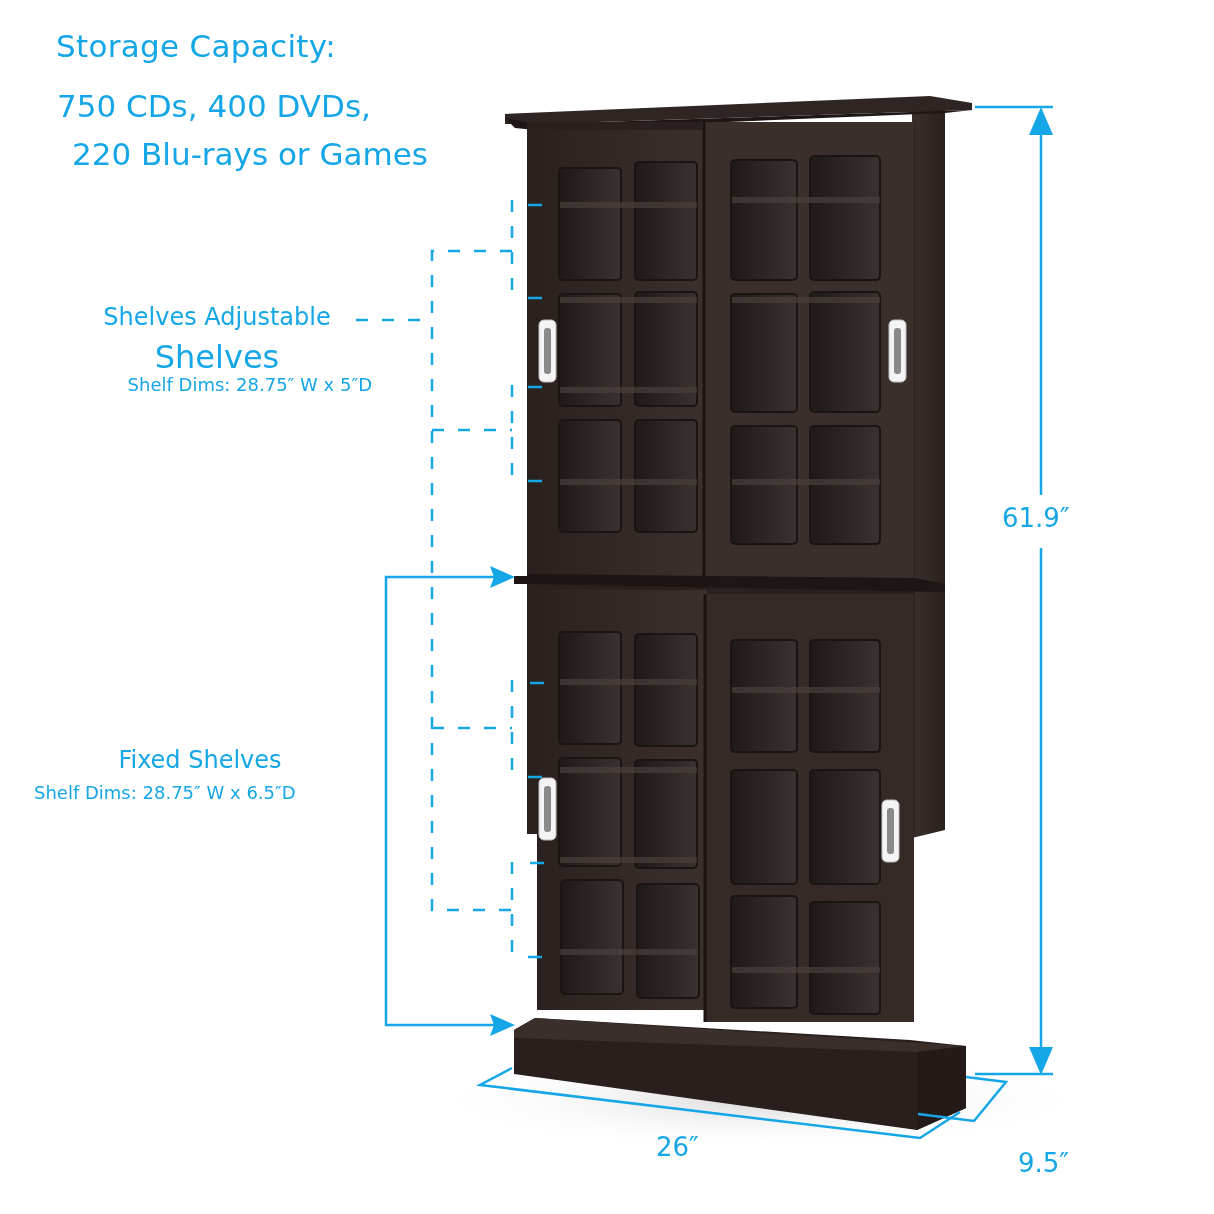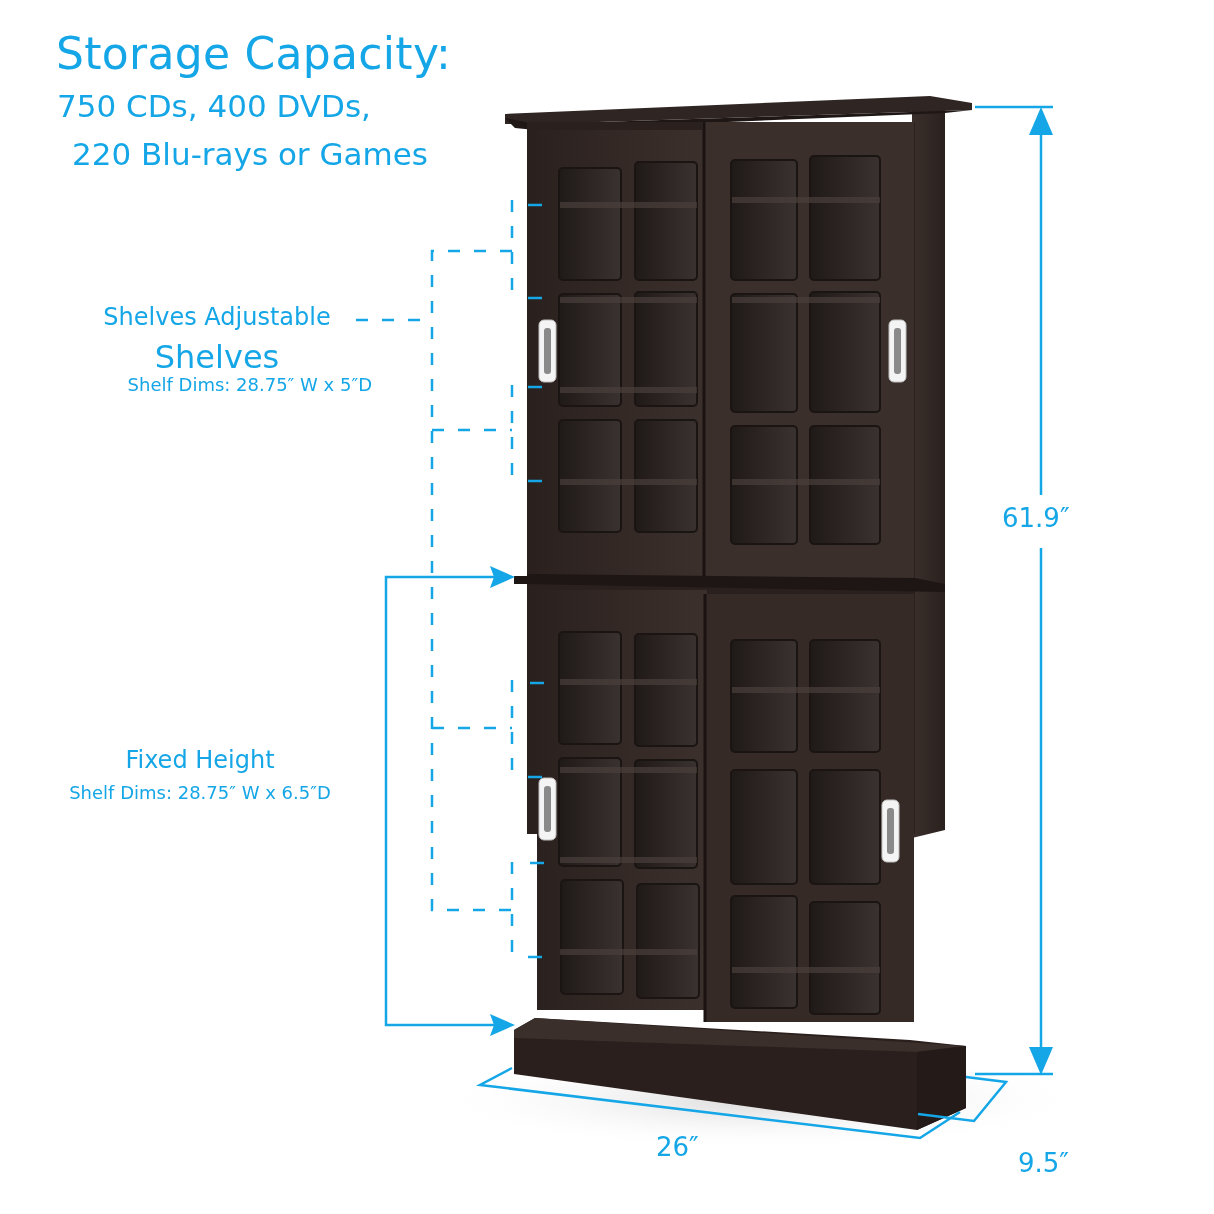--- a/index.html
+++ b/index.html
@@ -1,26 +1,26 @@
 <!DOCTYPE html>
 <html><head>
 <meta charset="utf-8">
 <style>
   html, body { margin:0; padding:0; background:#ffffff; }
   body { width:1214px; height:1214px; position:relative; overflow:hidden;
          font-family:"DejaVu Sans", sans-serif; }
   .txt { position:absolute; color:#14a6e6; white-space:nowrap; text-align:center; }
-  #title { left:56px; top:28px; font-size:44px; letter-spacing:0.3px; text-align:left; }
+  #title { left:56px; top:28px; font-size:31px; letter-spacing:0.3px; text-align:left; }
   #cap1 { left:44px; top:88px; font-size:31px; width:340px; text-align:center; }
   #cap2 { left:40px; top:136px; font-size:31px; width:420px; text-align:center; }
   #adj1 { left:90px; top:303px; font-size:24px; width:254px; text-align:center; }
   #adj2 { left:90px; top:338px; font-size:32px; width:254px; text-align:center; }
   #adj3 { left:62px; top:374px; font-size:18px; width:310px; text-align:right; }
   #fix1 { left:100px; top:746px; font-size:24px; width:200px; text-align:center; }
-  #fix2 { left:34px; top:782px; font-size:18px; width:332px; text-align:center; }
+  #fix2 { left:34px; top:782px; font-size:18px; width:332px; text-align:left; }
   #h725 { left:1002px; top:503px; font-size:26px; text-align:left; }
   #d95  { left:1018px; top:1148px; font-size:26px; text-align:right; }
   #w32  { left:656px; top:1132px; font-size:26px; text-align:left; }
   svg { position:absolute; left:0; top:0; }
 </style>
 </head>
 <body>
 
 <svg width="1214" height="1214" viewBox="0 0 1214 1214">
   <defs>
@@ -177,18 +177,18 @@
 </svg>
 
 <div class="txt" id="title">Storage Capacity:</div>
 <div class="txt" id="cap1">750 CDs, 400 DVDs,</div>
 <div class="txt" id="cap2">220 Blu-rays or Games</div>
 
 <div class="txt" id="adj1">Shelves Adjustable</div>
 <div class="txt" id="adj2">Shelves</div>
 <div class="txt" id="adj3">Shelf Dims: 28.75″ W x 5″D</div>
 
-<div class="txt" id="fix1">Fixed Height</div>
+<div class="txt" id="fix1">Fixed Shelves</div>
 <div class="txt" id="fix2">Shelf Dims: 28.75″ W x 6.5″D</div>
 
 <div class="txt" id="h725">61.9″</div>
 <div class="txt" id="d95">9.5″</div>
 <div class="txt" id="w32">26″</div>
 
 </body></html>

